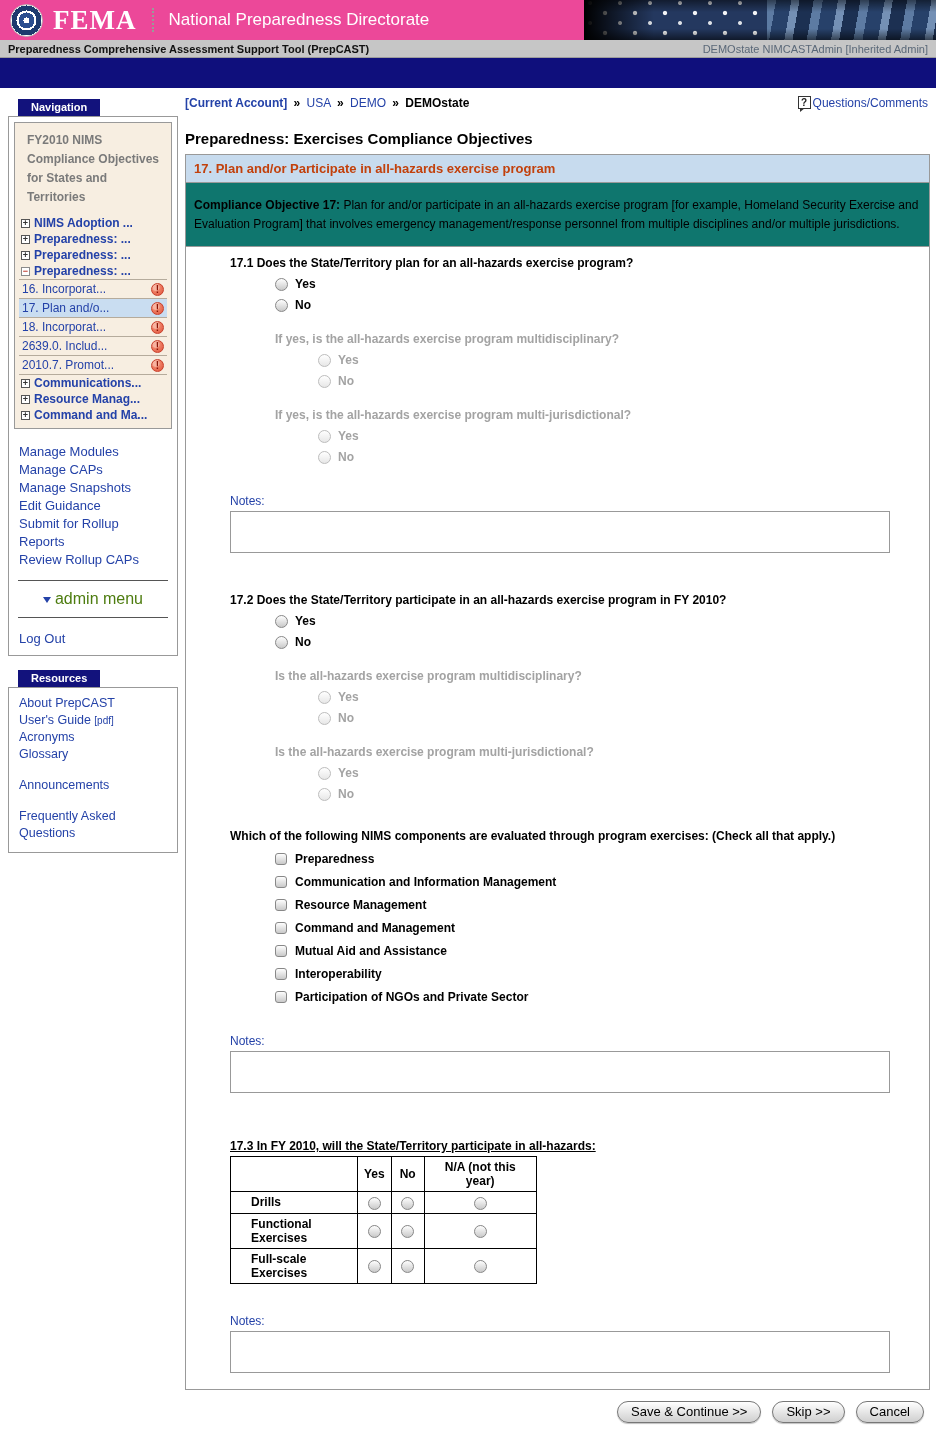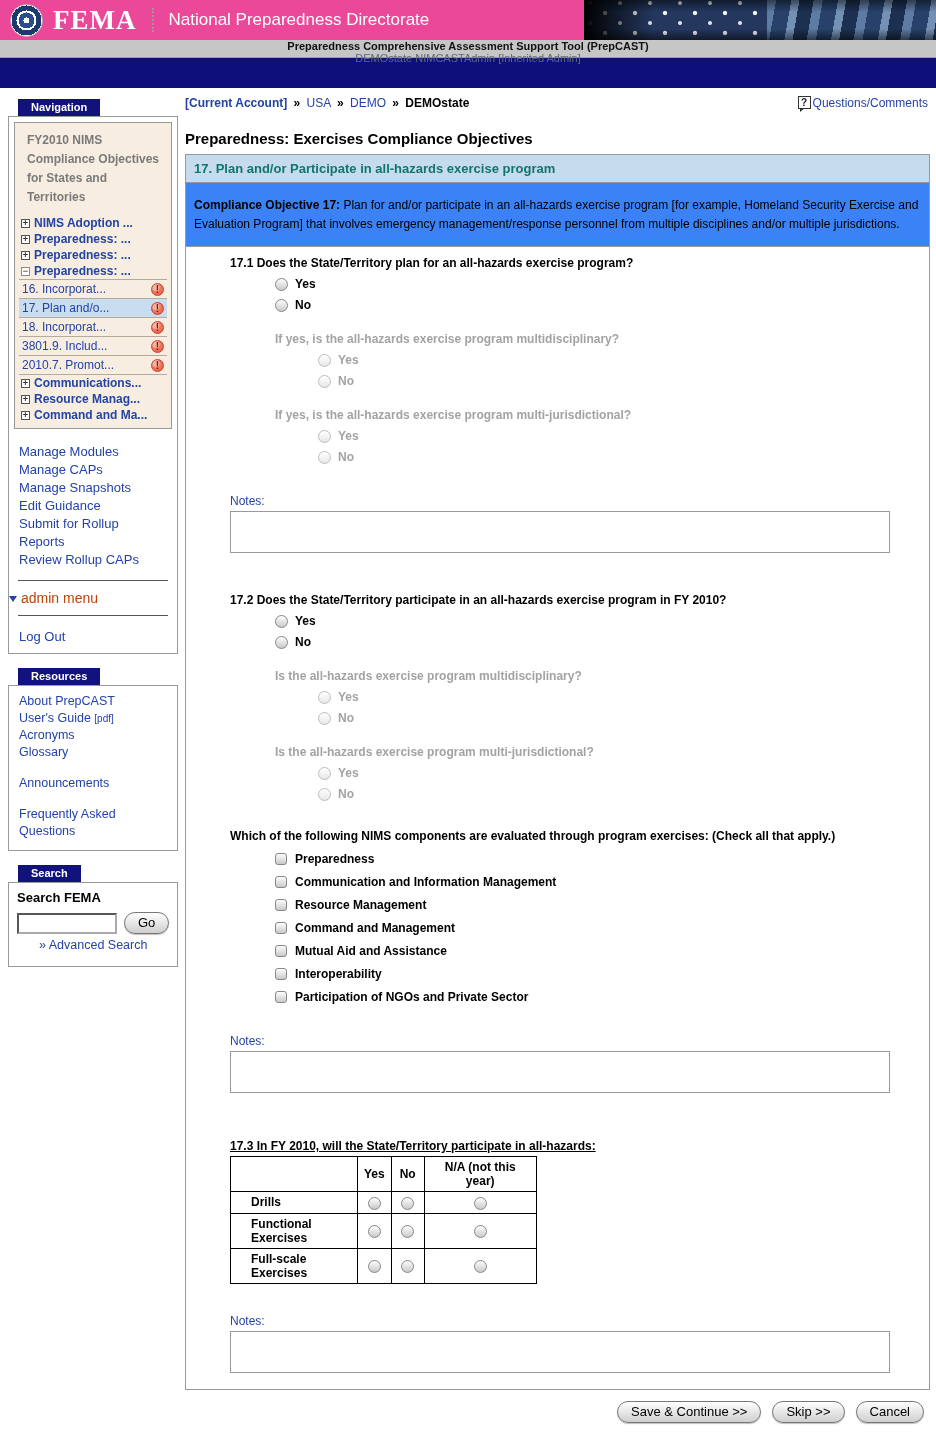--- a/index.html
+++ b/index.html
@@ -19,21 +19,21 @@
     background-image:
       radial-gradient(circle, rgba(255,255,255,.95) 1.7px, rgba(255,255,255,0) 2.6px),
       radial-gradient(circle, rgba(255,255,255,.85) 1.5px, rgba(255,255,255,0) 2.4px);
     background-size:30px 20px, 30px 20px; background-position:6px 3px, 21px 13px; }
   .flag-stripes { width:48%; height:100%;
     background: repeating-linear-gradient(100deg, #5d7ba3 0 9px, #27416a 9px 24px, #7490b5 24px 32px, #1c3052 32px 46px); }
   .flag::after { content:""; position:absolute; inset:0;
     background: linear-gradient(to right, #000 0, rgba(0,0,0,0) 70px),
                 linear-gradient(to bottom, rgba(0,0,0,.5) 0, rgba(0,0,0,0) 30%, rgba(0,0,0,0) 72%, rgba(0,0,0,.55) 100%); }
 
-  .appbar { height:18px; background:#c6c6c6; border-bottom:1px solid #9c9c9c; display:flex; align-items:center; justify-content:space-between; padding:0 8px;flex-direction:column; }
+  .appbar { height:18px; background:#c6c6c6; border-bottom:1px solid #9c9c9c; display:flex; align-items:center; justify-content:space-between; padding:0 8px; }
   .appbar .app-title { font-size:11px; font-weight:bold; color:#111; }
   .appbar .user { font-size:11px; color:#5a6878; }
   .navybar { height:30px; background:#0f0f7c; }
 
   
   .cols { display:flex; align-items:flex-start; }
   .sidebar { width:170px; margin:9px 0 0 8px; flex:0 0 auto; }
   .main { flex:1; margin:6px 6px 0 7px; }
 
   
@@ -51,21 +51,21 @@
   .tree-items { border-top:1px solid #b5ab9c; }
   .tree-item { display:flex; align-items:center; justify-content:space-between; border-bottom:1px solid #b5ab9c; padding:2px 3px; font-size:12px; }
   .tree-item a { color:#2442a8; text-decoration:none; }
   .tree-item.sel { background:#c9ddf1; }
   .alert-badge { width:13px; height:13px; border-radius:50%; flex:0 0 auto;
     background: radial-gradient(circle at 35% 30%, #f8b3a0 0 3px, #ef8066 40%, #df5038 100%);
     border:1px solid #c8402c; color:#8b1507; font-size:10px; font-weight:bold; line-height:12px; text-align:center; }
   .side-links { padding:9px 10px 4px; }
   .side-links a { display:block; color:#2442a8; text-decoration:none; font-size:13px; line-height:18px; }
   .side-hr { border:none; border-top:1px solid #555; margin:7px 9px; }
-  .admin-row { font-size:14px; color:#c2410c; padding:2px 0; }
+  .admin-row { text-align:center; font-size:16px; color:#4d7c0f; padding:2px 0; }
   .tri-down { display:inline-block; width:0; height:0; border-left:4px solid transparent; border-right:4px solid transparent; border-top:6px solid #2442a8; margin-right:4px; vertical-align:middle; }
   .logout { padding:4px 10px 8px; }
   .logout a { color:#2442a8; text-decoration:none; font-size:13px; }
 
   .res-panel { margin-top:12px; }
   .res-box { border:1px solid #999; background:#fff; padding:7px 10px 10px; }
   .res-box a { display:block; color:#2442a8; text-decoration:none; font-size:12.5px; line-height:17px; }
   .pdf-tag { font-size:10px; }
   .res-gap { height:14px; }
 
@@ -85,22 +85,22 @@
   .crumb-current-acct { font-weight:bold; }
   .crumb-sep { color:#000; font-weight:bold; margin:0 3px; }
   .crumb-here { font-weight:bold; color:#000; }
   .qc { display:flex; align-items:flex-start; gap:2px; }
   .qc-icon { position:relative; width:13px; height:13px; border:1px solid #333; background:#fff; font-size:10px; font-weight:bold; line-height:12px; text-align:center; color:#222; }
   .qc-icon::after { content:""; position:absolute; left:1px; bottom:-4px; width:0; height:0; border-top:4px solid #333; border-right:5px solid transparent; }
   .qc a { font-size:12px; }
 
   .page-title { font-size:15px; font-weight:bold; margin:20px 0 7px; }
   .mainbox { border:1px solid #999; }
-  .sec-hdr { background:#c7dbee; border-bottom:1px solid #999; padding:6px 8px; font-size:13px; font-weight:bold; color:#0f766e; }
-  .objective { background:#3b82f6; border-bottom:1px solid #999; padding:13px 8px; font-size:12px; line-height:1.55; }
+  .sec-hdr { background:#c7dbee; border-bottom:1px solid #999; padding:6px 8px; font-size:13px; font-weight:bold; color:#c2410c; }
+  .objective { background:#0f766e; border-bottom:1px solid #999; padding:13px 8px; font-size:12px; line-height:1.55; }
   .qarea { padding:9px 8px 16px; font-size:12px;margin-left:36px; }
   .q-label { font-weight:bold; }
   .opt-row { display:flex; align-items:center; gap:7px; margin:7px 0 0 45px; font-weight:bold; }
   .radio { width:13px; height:13px; border-radius:50%; border:1px solid #888; background:linear-gradient(#fefefe, #c9c9c9); flex:0 0 auto; }
   .radio.dis { border-color:#bdbdbd; background:linear-gradient(#ffffff, #e7e7e7); }
   .subq { font-weight:bold; color:#a3a3a3; margin:20px 0 0 45px; }
   .subopt { display:flex; align-items:center; gap:7px; margin:7px 0 0 88px; font-weight:bold; color:#a3a3a3; }
   .notes-label { color:#2442a8; margin-top:30px; }
   .notes-area { display:block; width:660px; height:42px; border:1px solid #999; resize:none; margin-top:3px; font-family:"Liberation Sans", sans-serif; font-size:12px; }
   .gap40 { height:40px; } .gap28 { height:28px; } .gap46 { height:46px; }
@@ -167,21 +167,21 @@
           </div>
           <div class="tree-item sel">
             <a href="#">17. Plan and/o...</a>
             <span class="alert-badge">!</span>
           </div>
           <div class="tree-item">
             <a href="#">18. Incorporat...</a>
             <span class="alert-badge">!</span>
           </div>
           <div class="tree-item">
-            <a href="#">3801.9. Includ...</a>
+            <a href="#">2639.0. Includ...</a>
             <span class="alert-badge">!</span>
           </div>
           <div class="tree-item">
             <a href="#">2010.7. Promot...</a>
             <span class="alert-badge">!</span>
           </div>
         </div>
 
         <div class="exp-row">
           <span class="expander">+</span>
@@ -223,31 +223,20 @@
         <a href="#"><span>User's Guide</span> <span class="pdf-tag">[pdf]</span></a>
         <a href="#">Acronyms</a>
         <a href="#">Glossary</a>
         <div class="res-gap"></div>
         <a href="#">Announcements</a>
         <div class="res-gap"></div>
         <a href="#">Frequently Asked Questions</a>
       </div>
     </div>
 
-    <div class="search-panel">
-      <div class="tab">Search</div>
-      <div class="search-box">
-        <div class="search-title">Search FEMA</div>
-        <div class="search-row">
-          <input type="text" class="search-input" style="">
-          <button class="pill">Go</button>
-        </div>
-        <a href="#" class="adv-link">» Advanced Search</a>
-      </div>
-    </div>
   </div>
 
   <div class="main">
     <div class="crumbs">
       <div>
         <a href="#" class="crumb-current-acct">[Current Account]</a>
         <span class="crumb-sep">»</span>
         <a href="#">USA</a>
         <span class="crumb-sep">»</span>
         <a href="#">DEMO</a>

